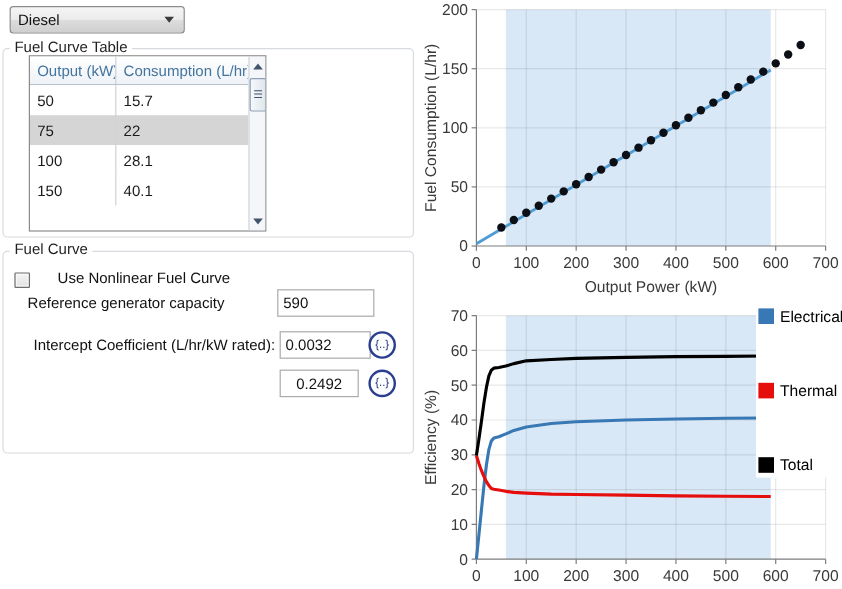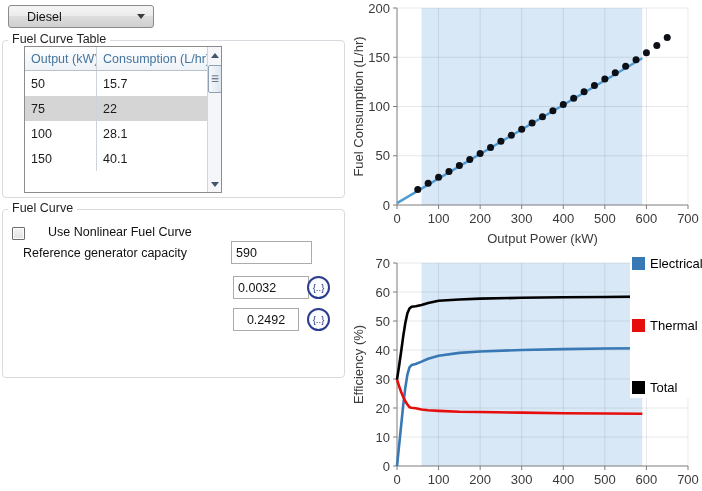--- a/index.html
+++ b/index.html
@@ -7,21 +7,21 @@
     position:relative;width:702px;height:491px;background:#fff;overflow:hidden;
     font-family:"Liberation Sans",sans-serif;color:#1a1a1a;
   }
   
   .combo{
     position:absolute;left:8px;top:5px;width:146px;height:23px;
     border:1px solid #8a8a8a;border-radius:3px;box-sizing:border-box;
     background:linear-gradient(to bottom,#f5f5f5 0%,#ebebeb 49%,#dddddd 50%,#cfcfcf 100%);
     display:flex;align-items:center;cursor:default;
   }
-  .combo-text{flex:1;padding-left:18px;font-size:12.5px;color:#111;}
+  .combo-text{flex:1;padding-left:6px;font-size:12.5px;color:#111;}
   .combo-arrow{
     width:0;height:0;margin-right:8px;
     border-left:4.5px solid transparent;border-right:4.5px solid transparent;
     border-top:5px solid #3c3c3c;
   }
   
   .groupbox{
     position:absolute;border:1px solid #d7dbe0;border-radius:4px;box-sizing:border-box;
   }
   .gb-table{left:2px;top:40px;width:343px;height:158px;}
@@ -149,20 +149,21 @@
   <div class="groupbox gb-curve">
     <span class="gb-label">Fuel Curve</span>
   </div>
 
   <div class="checkbox"></div>
   <div class="form-label" style="left:30px;top:225px;margin-left:18px;">Use Nonlinear Fuel Curve</div>
 
   <div class="form-label" style="left:23px;top:246px;">Reference generator capacity</div>
   <input class="textbox" style="left: 231px; top: 241px; width: 81px; height: 23px;" value="590">
 
+  <div class="form-label" style="left:28px;top:281px;">Intercept Coefficient (L/hr/kW rated):</div>
   <input class="textbox" style="left: 233px; top: 276px; width: 76px; height: 23px;" value="0.0032">
   <button class="expr-btn" style="left:307px;top:276px;">{..}</button>
 
   <input class="textbox" style="left: 233px; top: 308px; width: 66px; height: 23px; text-align: center;" value="0.2492">
   <button class="expr-btn" style="left:307px;top:308px;">{..}</button>
 
   <svg id="chart-fuel" class="chart" width="352" height="250">
       <rect x="71.52714285714285" y="8" width="220.74428571428575" height="197" fill="#d9e8f6"></rect>
       <line x1="47" x2="47" y1="205" y2="209" stroke="#7d7d7d"></line>
       <text x="47" y="223" text-anchor="middle" class="tick-label">0</text>

